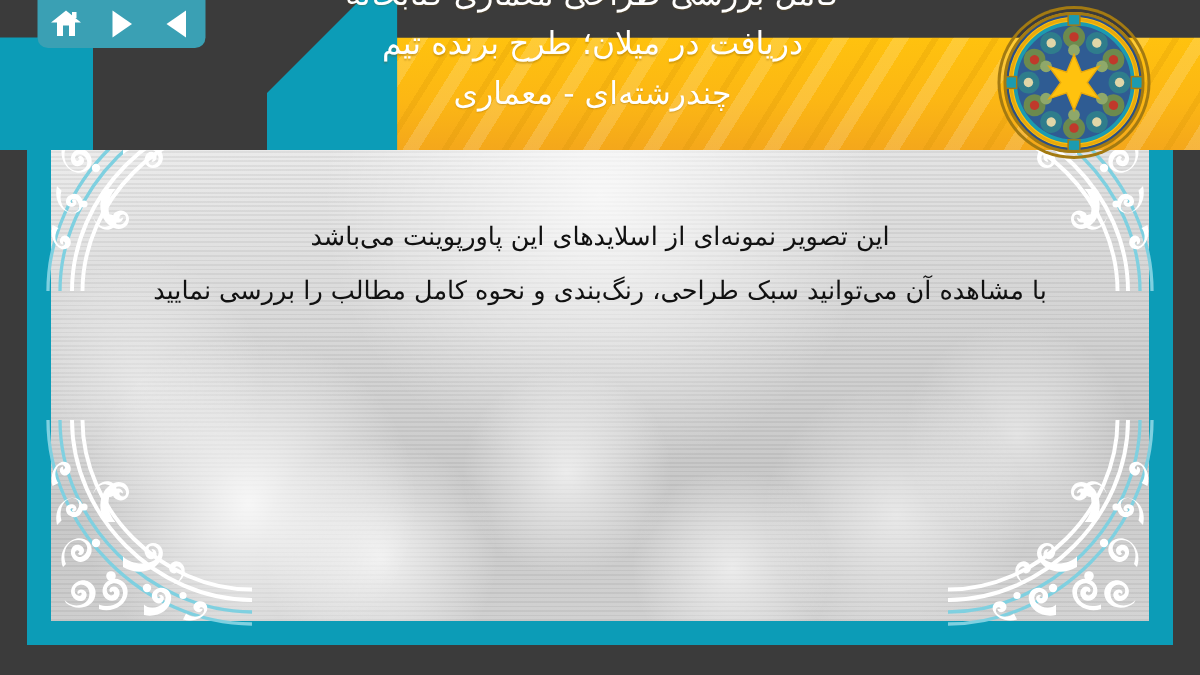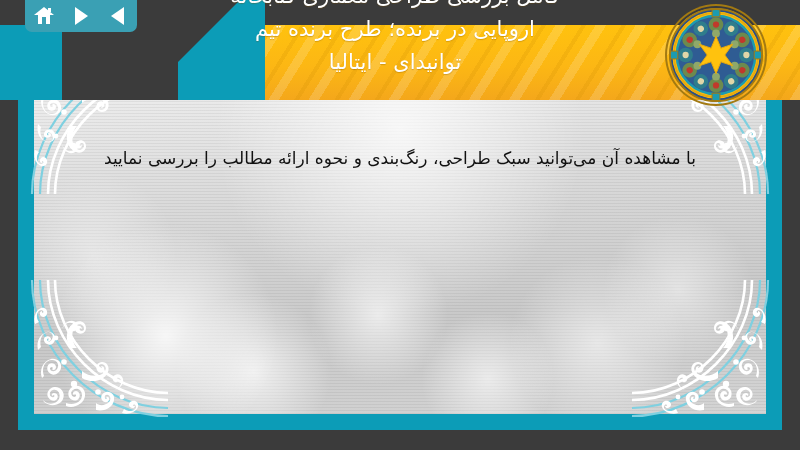--- a/index.html
+++ b/index.html
@@ -317,35 +317,36 @@
           <circle cx="104" cy="33" r="2.4"></circle>
           <path d="M64 52 c10-6 22-3 26 6 c2 5-1 10-6 10 c-4 0-7-4-5-8 c1-3 5-4 7-1 c1 2 0 5-3 5 l1-2 c-1-1-3 0-3 2 c0 2 3 3 5 1 c3-2 2-7-2-9 c-6-3-15-2-20 3z"></path>
           <path d="M52 82 c-6 10-3 22 6 26 c5 2 10-1 10-6 c0-4-4-7-8-5 c-3 1-4 5-1 7 c2 1 5 0 5-3 l-2 1 c-1-1 0-3 2-3 c2 0 3 3 1 5 c-2 3-7 2-9-2 c-3-6-2-15 3-20z"></path>
           <path d="M96 40 c6 1 10 6 9 11 c-1 4-5 6-8 4 c-3-2-3-6 0-7 c2-1 4 1 3 3 l-1-1 c-1 0-1 1 0 2 c2 1 4-1 4-3 c1-4-3-8-7-9z"></path>
           <path d="M44 100 c1 6 6 10 11 9 c4-1 6-5 4-8 c-2-3-6-3-7 0 c-1 2 1 4 3 3 l-1-1 c0-1 1-1 2 0 c1 2-1 4-3 4 c-4 1-8-3-9-7z"></path>
         </g>
       </svg>
     </div>
 
     <div id="body-text">
-      <span class="bline">با مشاهده آن می‌توانید سبک طراحی، رنگ‌بندی و نحوه ارائه مطالب را بررسی نمایید</span>
+      <span class="bline">این تصویر نمونه‌ای از اسلایدهای این پاورپوینت می‌باشد</span>
+      <span class="bline">با مشاهده آن می‌توانید سبک طراحی، رنگ‌بندی و نحوه کامل مطالب را بررسی نمایید</span>
     </div>
   </div>
 
   <div id="title-band">
     <div id="title-band-bg"></div>
   </div>
   <div id="title-tab"></div>
   <div id="band-wedge-teal"></div>
   <div id="band-wedge"></div>
 
   <div id="title-text">
     <span class="tline l1">کامل بررسی طراحی معماری کتابخانه</span>
-    <span class="tline">اروپایی در برنده؛ طرح برنده تیم</span>
-    <span class="tline">توانید‌ای - ایتالیا</span>
+    <span class="tline">دریافت در میلان؛ طرح برنده تیم</span>
+    <span class="tline">چندرشته‌ای - معماری</span>
   </div>
 
   <div id="medallion">
     <svg width="98" height="98" viewBox="0 0 100 100">
       <defs>
         <clipPath id="circ">
             <circle cx="50" cy="50" r="48"></circle>
           </clipPath>
       </defs>
       <g clip-path="url(#circ)">

